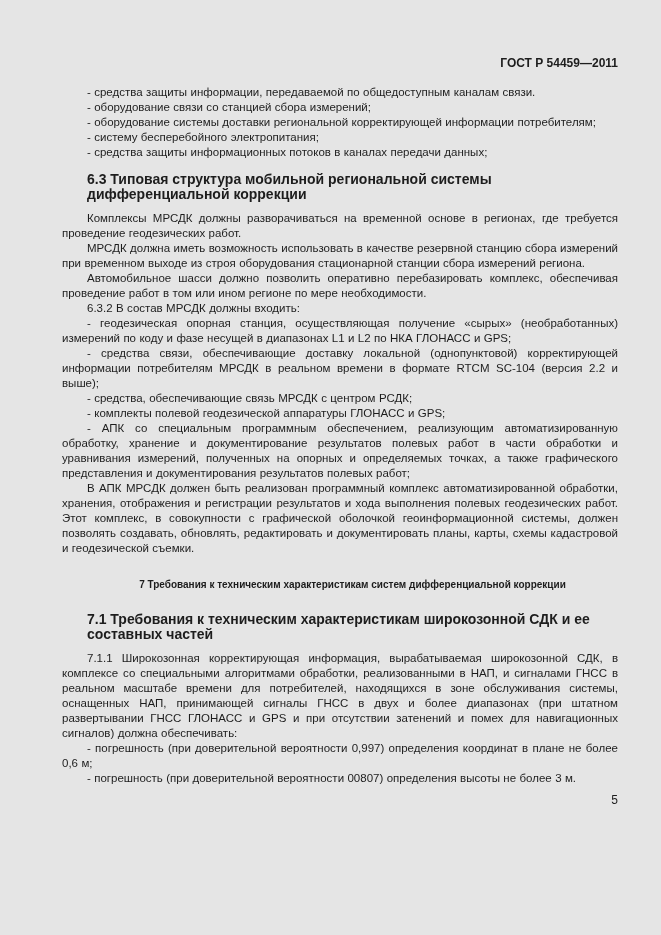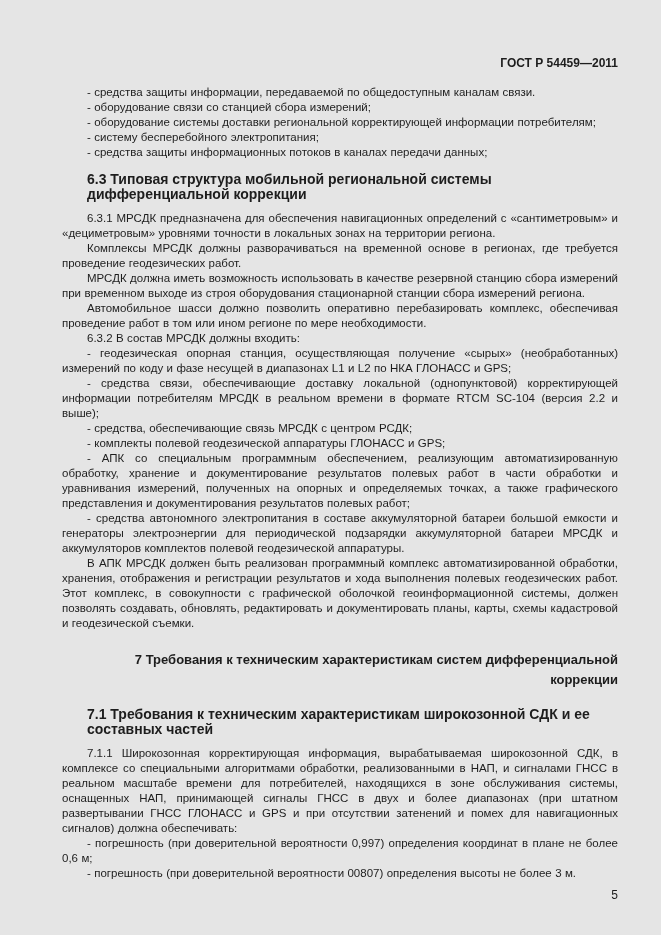--- a/index.html
+++ b/index.html
@@ -31,25 +31,25 @@
   .h-sub {
     font-weight: bold;
     font-size: 14px;
     line-height: 15px;
     margin: 12px 0 9px 0;
     padding-left: 25px;
     text-align: left;
   }
   .h-main {
     font-weight: bold;
-    font-size: 13px;
+    font-size: 10px;
     line-height: 20px;
     margin: 19px 0 17px 0;
     padding-left: 25px;
-    text-align: right;
+    text-align: center;
   }
   .page-number {
     text-align: right;
     margin-top: 7px;
     font-size: 12px;
   }
 </style>
 </head>
 <body>
 
@@ -57,31 +57,29 @@
   <div class="doc-header">ГОСТ Р 54459—2011</div>
 
   <p class="li">- средства защиты информации, передаваемой по общедоступным каналам связи.</p>
   <p class="li">- оборудование связи со станцией сбора измерений;</p>
   <p class="li">- оборудование системы доставки региональной корректирующей информации потребителям;</p>
   <p class="li">- систему бесперебойного электропитания;</p>
   <p class="li">- средства защиты информационных потоков в каналах передачи данных;</p>
 
   <h3 class="h-sub">6.3 Типовая структура мобильной региональной системы дифференциальной коррекции</h3>
 
-  <p class="para">6.3.1 МРСДК предназначена для обеспечения навигационных определений с «сантиметровым» и «дециметровым» уровнями точности в локальных зонах на территории региона.</p>
   <p class="para">Комплексы МРСДК должны разворачиваться на временной основе в регионах, где требуется проведение геодезических работ.</p>
   <p class="para">МРСДК должна иметь возможность использовать в качестве резервной станцию сбора измерений при временном выходе из строя оборудования стационарной станции сбора измерений региона.</p>
   <p class="para">Автомобильное шасси должно позволить оперативно перебазировать комплекс, обеспечивая проведение работ в том или ином регионе по мере необходимости.</p>
   <p class="para">6.3.2 В состав МРСДК должны входить:</p>
   <p class="li">- геодезическая опорная станция, осуществляющая получение «сырых» (необработанных) измерений по коду и фазе несущей в диапазонах L1 и L2 по НКА ГЛОНАСС и GPS;</p>
   <p class="li">- средства связи, обеспечивающие доставку локальной (однопунктовой) корректирующей информации потребителям МРСДК в реальном времени в формате RTCM SC-104 (версия 2.2 и выше);</p>
   <p class="li">- средства, обеспечивающие связь МРСДК с центром РСДК;</p>
   <p class="li">- комплекты полевой геодезической аппаратуры ГЛОНАСС и GPS;</p>
   <p class="li">- АПК со специальным программным обеспечением, реализующим автоматизированную обработку, хранение и документирование результатов полевых работ в части обработки и уравнивания измерений, полученных на опорных и определяемых точках, а также графического представления и документирования результатов полевых работ;</p>
-  <p class="li">- средства автономного электропитания в составе аккумуляторной батареи большой емкости и генераторы электроэнергии для периодической подзарядки аккумуляторной батареи МРСДК и аккумуляторов комплектов полевой геодезической аппаратуры.</p>
   <p class="para">В АПК МРСДК должен быть реализован программный комплекс автоматизированной обработки, хранения, отображения и регистрации результатов и хода выполнения полевых геодезических работ. Этот комплекс, в совокупности с графической оболочкой геоинформационной системы, должен позволять создавать, обновлять, редактировать и документировать планы, карты, схемы кадастровой и геодезической съемки.</p>
 
   <h1 class="h-main">7 Требования к техническим характеристикам систем дифференциальной коррекции</h1>
   <h2 class="h-sub">7.1 Требования к техническим характеристикам широкозонной СДК и ее составных частей</h2>
 
   <p class="para">7.1.1 Широкозонная корректирующая информация, вырабатываемая широкозонной СДК, в комплексе со специальными алгоритмами обработки, реализованными в НАП, и сигналами ГНСС в реальном масштабе времени для потребителей, находящихся в зоне обслуживания системы, оснащенных НАП, принимающей сигналы ГНСС в двух и более диапазонах (при штатном развертывании ГНСС ГЛОНАСС и GPS и при отсутствии затенений и помех для навигационных сигналов) должна обеспечивать:</p>
   <p class="li">- погрешность (при доверительной вероятности 0,997) определения координат в плане не более 0,6 м;</p>
   <p class="li">- погрешность (при доверительной вероятности 00807) определения высоты не более 3 м.</p>
 
   <div class="page-number">5</div>

